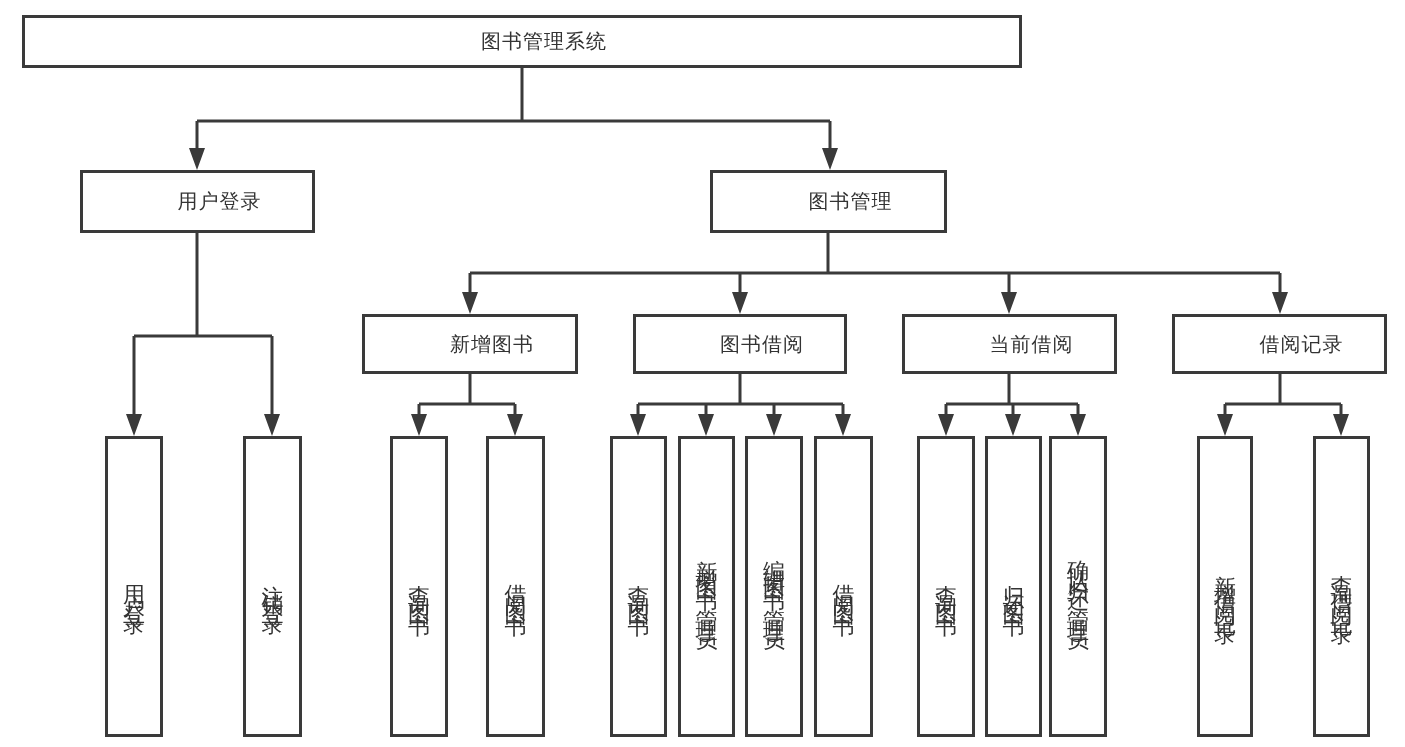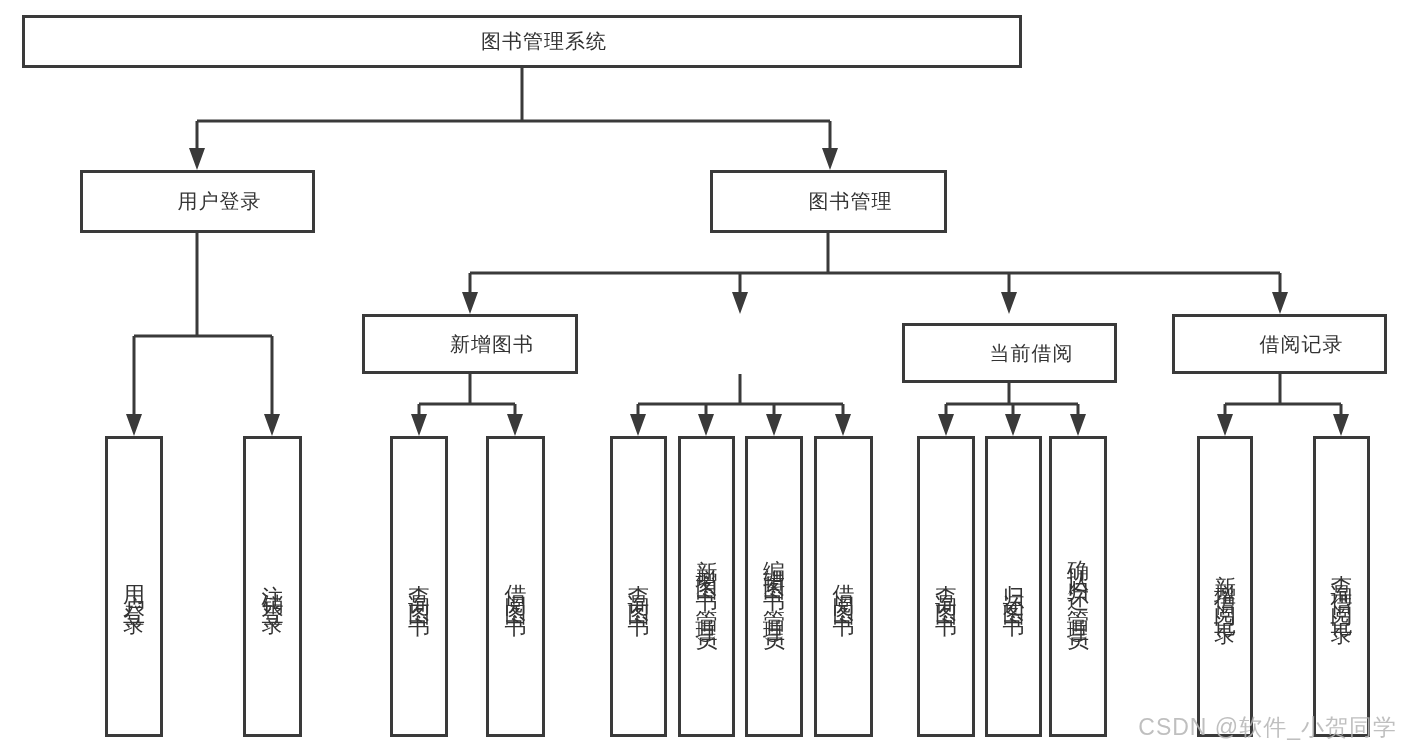--- a/index.html
+++ b/index.html
@@ -99,21 +99,24 @@
   <div class="node" style="left:80px; top:170px; width:235px; height:63px;">
     <span>用户登录</span>
   </div>
   <div class="node" style="left:710px; top:170px; width:237px; height:63px;text-align:center;">
     <span>图书管理</span>
   </div>
 
   <div class="node" style="left:362px; top:314px; width:216px; height:60px;">
     <span>新增图书</span>
   </div>
-  <div class="node" style="left:902px; top:314px; width:215px; height:60px;margin-top:9px;">
+  <div class="node" style="left:633px; top:314px; width:214px; height:60px;">
+    <span>图书借阅</span>
+  </div>
+  <div class="node" style="left:902px; top:314px; width:215px; height:60px;">
     <span>当前借阅</span>
   </div>
   <div class="node" style="left:1172px; top:314px; width:215px; height:60px;">
     <span>借阅记录</span>
   </div>
 
   <div class="leaf" style="left:105px; top:436px; width:58px; height:301px;">
     <span>用户登录</span>
   </div>
   <div class="leaf" style="left:243px; top:436px; width:59px; height:301px;">
@@ -150,15 +153,14 @@
     <span>确认归还（管理员）</span>
   </div>
 
   <div class="leaf" style="left:1197px; top:436px; width:56px; height:301px;">
     <span>新增借阅记录</span>
   </div>
   <div class="leaf" style="left:1313px; top:436px; width:57px; height:301px;">
     <span>查询借阅记录</span>
   </div>
 
-  <div class="watermark">CSDN @软件_小贺同学</div>
 
 </div>
 
 </body></html>

